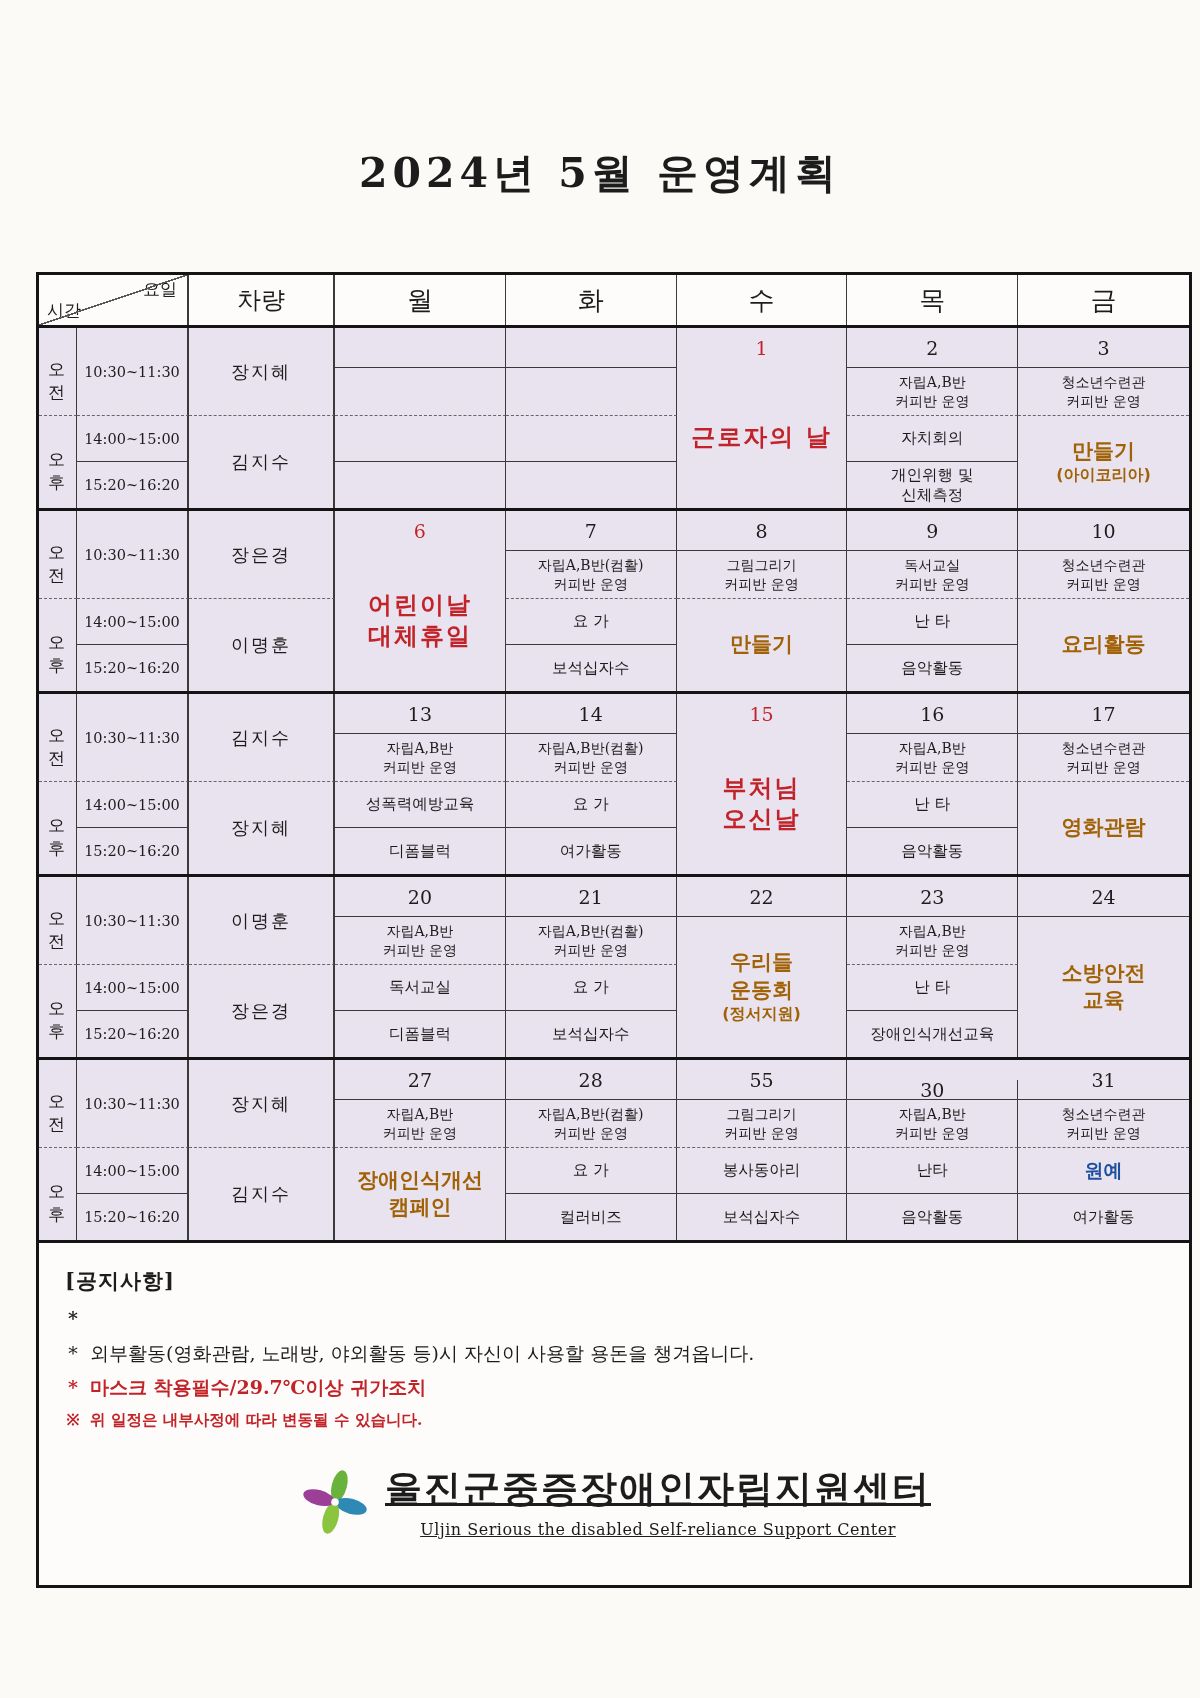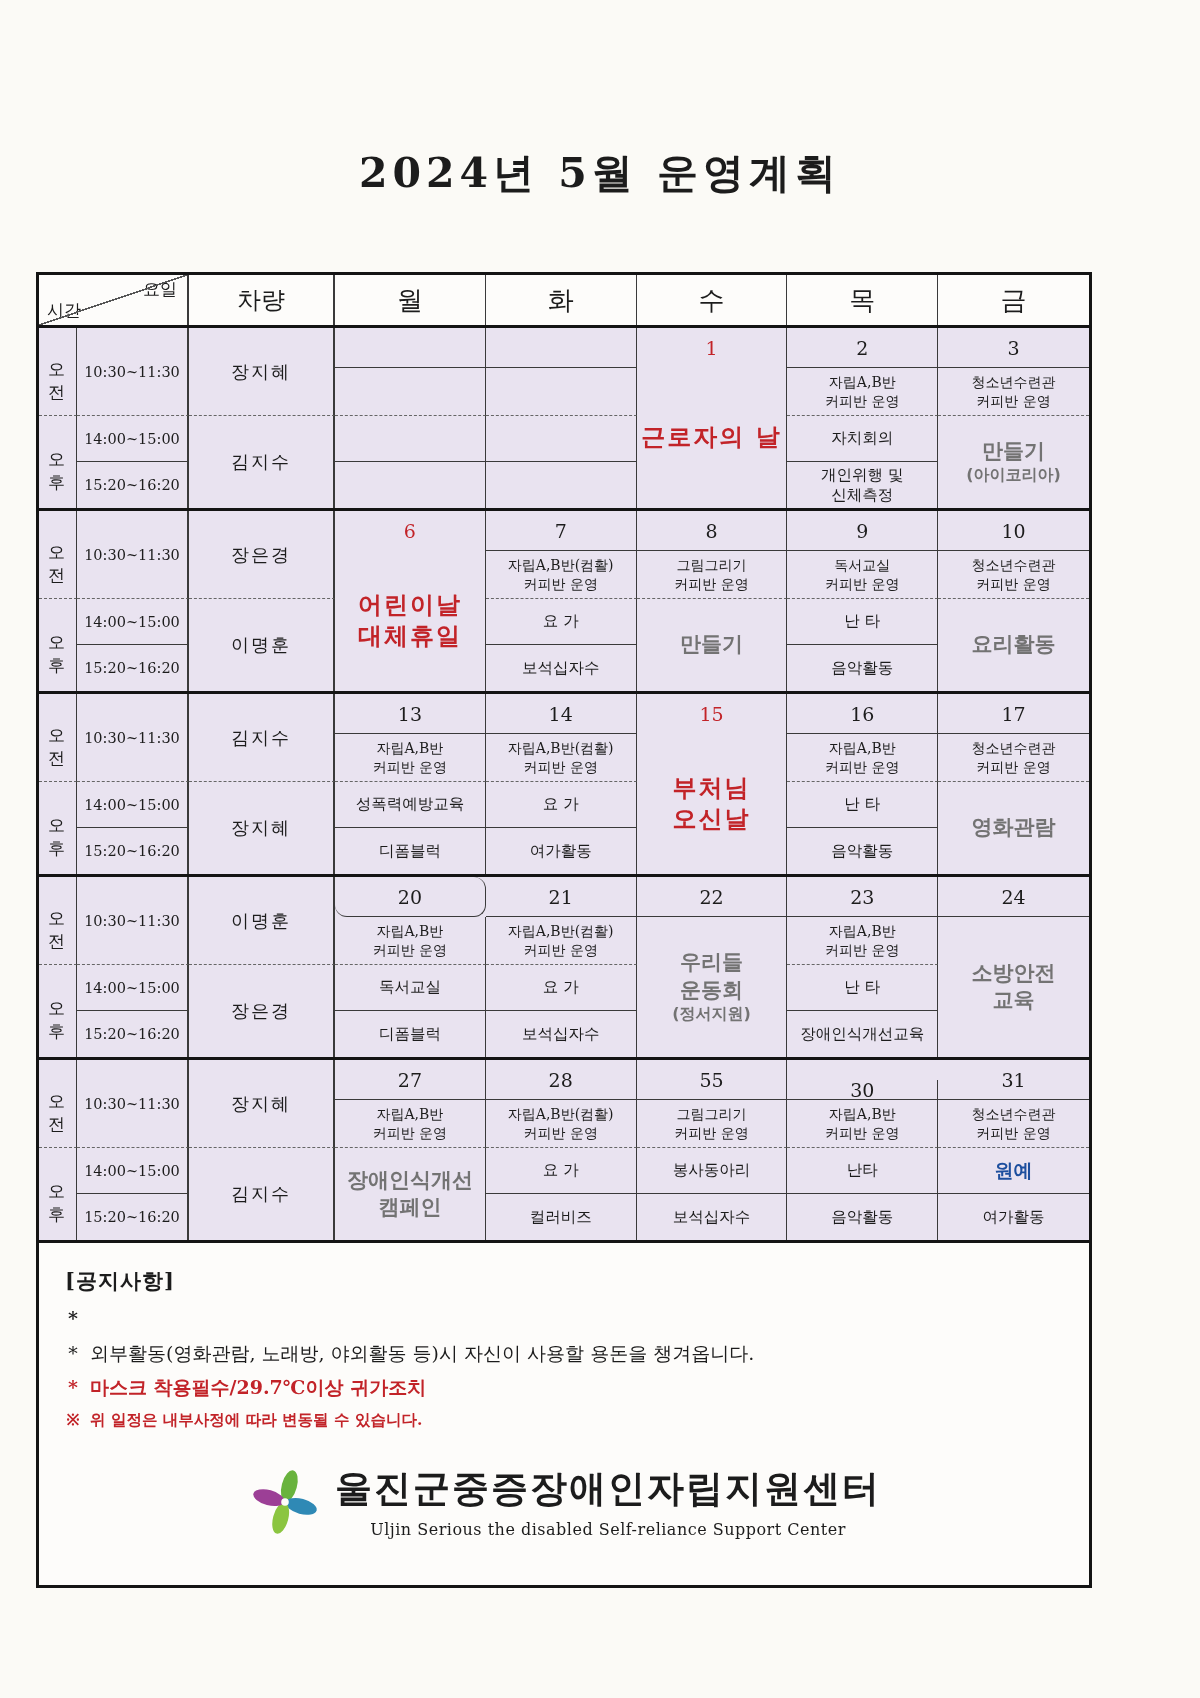--- a/index.html
+++ b/index.html
@@ -6,21 +6,21 @@
   body{
     width:1200px;height:1698px;position:relative;
     background:#fbfaf6;color:#1c1c1c;
     font-family:"DejaVu Serif","Liberation Serif",serif;
   }
   .page-title{
     position:absolute;top:146px;left:0;width:100%;
     text-align:center;font-size:41px;font-weight:700;letter-spacing:5px;
   }
   .sheet{
-    position:absolute;left:36px;top:272px;width:1056px;height:1316px;
+    position:absolute;left:36px;top:272px;width:1156px;height:1316px;
     border:3px solid #141414;box-sizing:border-box;background:#fdfcfa;
     display:flex;flex-direction:column;
   }
   
   .thead{
     display:grid;grid-template-columns:150px 146px repeat(5,1fr);
     height:50px;border-bottom:3px solid #141414;flex:0 0 auto;background:#fdfcfa;
   }
   .hc{display:flex;align-items:center;justify-content:center;
       font-size:26px;border-right:1px solid #3a3a3a;box-sizing:border-box;}
@@ -47,21 +47,21 @@
   .bb-dash{border-bottom:1px dashed #666;}
   .side-label{writing-mode:vertical-rl;text-orientation:upright;
       font-size:17px;letter-spacing:4px;}
   .time-cell{font-size:14.5px;border-right:2px solid #3a3a3a;}
   .staff-cell{font-size:18px;border-right:2px solid #3a3a3a;letter-spacing:2px;}
   .date-band{font-size:19px;}
   .date-red{color:#c22328;}
   .line{line-height:1.3;white-space:nowrap;}
   .am-act{font-size:14px;}
   .act{font-size:15.5px;}
-  .pm-blue{color:#737373;font-weight:700;font-size:21px;
+  .pm-blue{color:#a16207;font-weight:700;font-size:21px;
       font-family:"DejaVu Sans","Liberation Sans",sans-serif;}
   .pm-blue .paren{font-size:16px;}
   .act-blue{color:#1d4f9e;font-weight:700;font-size:19px;
       font-family:"DejaVu Sans","Liberation Sans",sans-serif;}
   .day-holiday{align-items:stretch;justify-content:flex-start;}
   .day-holiday .date-band{height:40px;flex:0 0 auto;display:flex;
       align-items:center;justify-content:center;}
   .holiday-body{flex:1;display:flex;flex-direction:column;align-items:center;
       justify-content:center;color:#c22328;font-weight:700;font-size:24px;
       font-family:"DejaVu Sans","Liberation Sans",sans-serif;
@@ -70,21 +70,21 @@
   .notice{flex:0 0 auto;padding:24px 26px 6px 26px;background:#fdfcfa;}
   .notice-heading{font-size:21px;font-weight:700;margin-bottom:10px;letter-spacing:1px;}
   .nline{display:flex;gap:9px;margin:7px 0;font-size:19px;line-height:1.45;align-items:baseline;}
   .nline .b{flex:0 0 16px;text-align:center;}
   .n-bold{font-weight:700;}
   .n-red{color:#c22328;font-weight:700;}
   .n-red-small{color:#c22328;font-weight:700;font-size:15.5px;}
   .n-red-small-row{font-size:15.5px;}
   
   .footer{flex:1;display:flex;align-items:center;justify-content:center;
-      gap:12px;padding-bottom:26px;background:#fdfcfa;}
+      gap:12px;padding-bottom:26px;background:#fdfcfa;text-decoration:underline;}
   .logo{width:76px;height:76px;flex:0 0 auto;}
   .orgbox{display:flex;flex-direction:column;align-items:center;}
   .org-name{font-size:37px;font-weight:700;letter-spacing:2px;}
   .org-en{font-size:16px;margin-top:6px;letter-spacing:0.5px;}
 </style>
 </head>
 <body>
 
 <div class="page-title">2024년 5월 운영계획</div>
 
@@ -260,21 +260,21 @@
         </div>
       </div>
       <div class="week">
         <div class="c side-label bb-dash" style="grid-area: 1 / 1 / 3;">오전</div>
         <div class="c time-cell bb-dash" style="grid-area: 1 / 2 / 3;">10:30~11:30</div>
         <div class="c staff-cell bb-dash" style="grid-area: 1 / 3 / 3;">이명훈</div>
         <div class="c side-label" style="grid-area: 3 / 1 / 5;">오후</div>
         <div class="c time-cell bb-solid" style="grid-area: 3 / 2 / 4;">14:00~15:00</div>
         <div class="c time-cell" style="grid-area: 4 / 2 / 5;">15:20~16:20</div>
         <div class="c staff-cell" style="grid-area: 3 / 3 / 5;">장은경</div>
-        <div class="c date-band bb-solid" style="grid-area: 1 / 4 / 2; border-radius: 12px;">20</div>
+        <div class="c date-band bb-solid" style="grid-area: 1 / 4 / 2;">20</div>
         <div class="c am-act bb-dash" style="grid-area: 2 / 4 / 3;">
           <div class="line">자립A,B반</div>
           <div class="line">커피반 운영</div>
         </div>
         <div class="c act bb-solid" style="grid-area: 3 / 4 / 4;">
           <div class="line">독서교실</div>
         </div>
         <div class="c act" style="grid-area: 4 / 4 / 5;">
           <div class="line">디폼블럭</div>
         </div>

